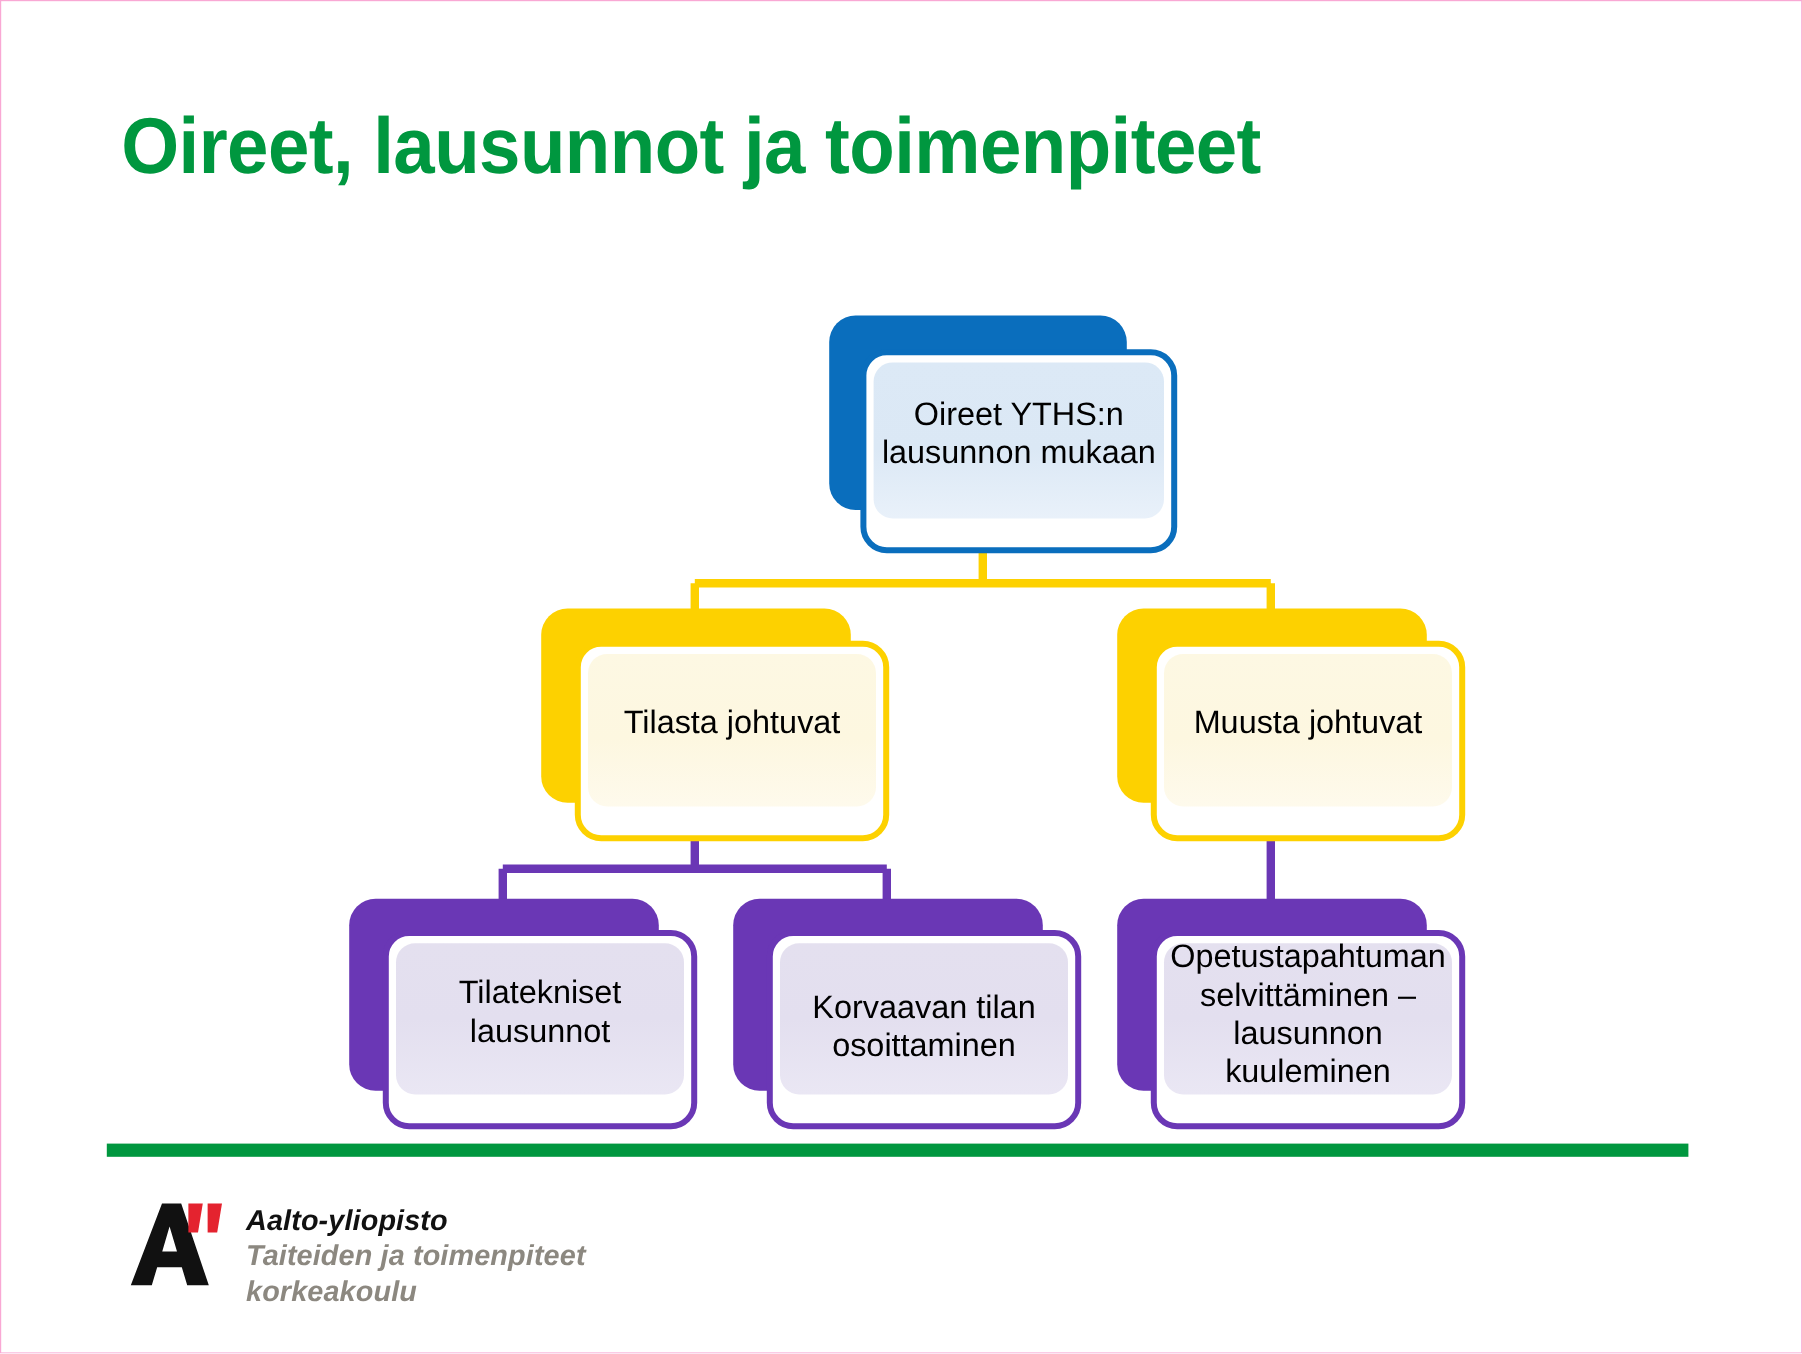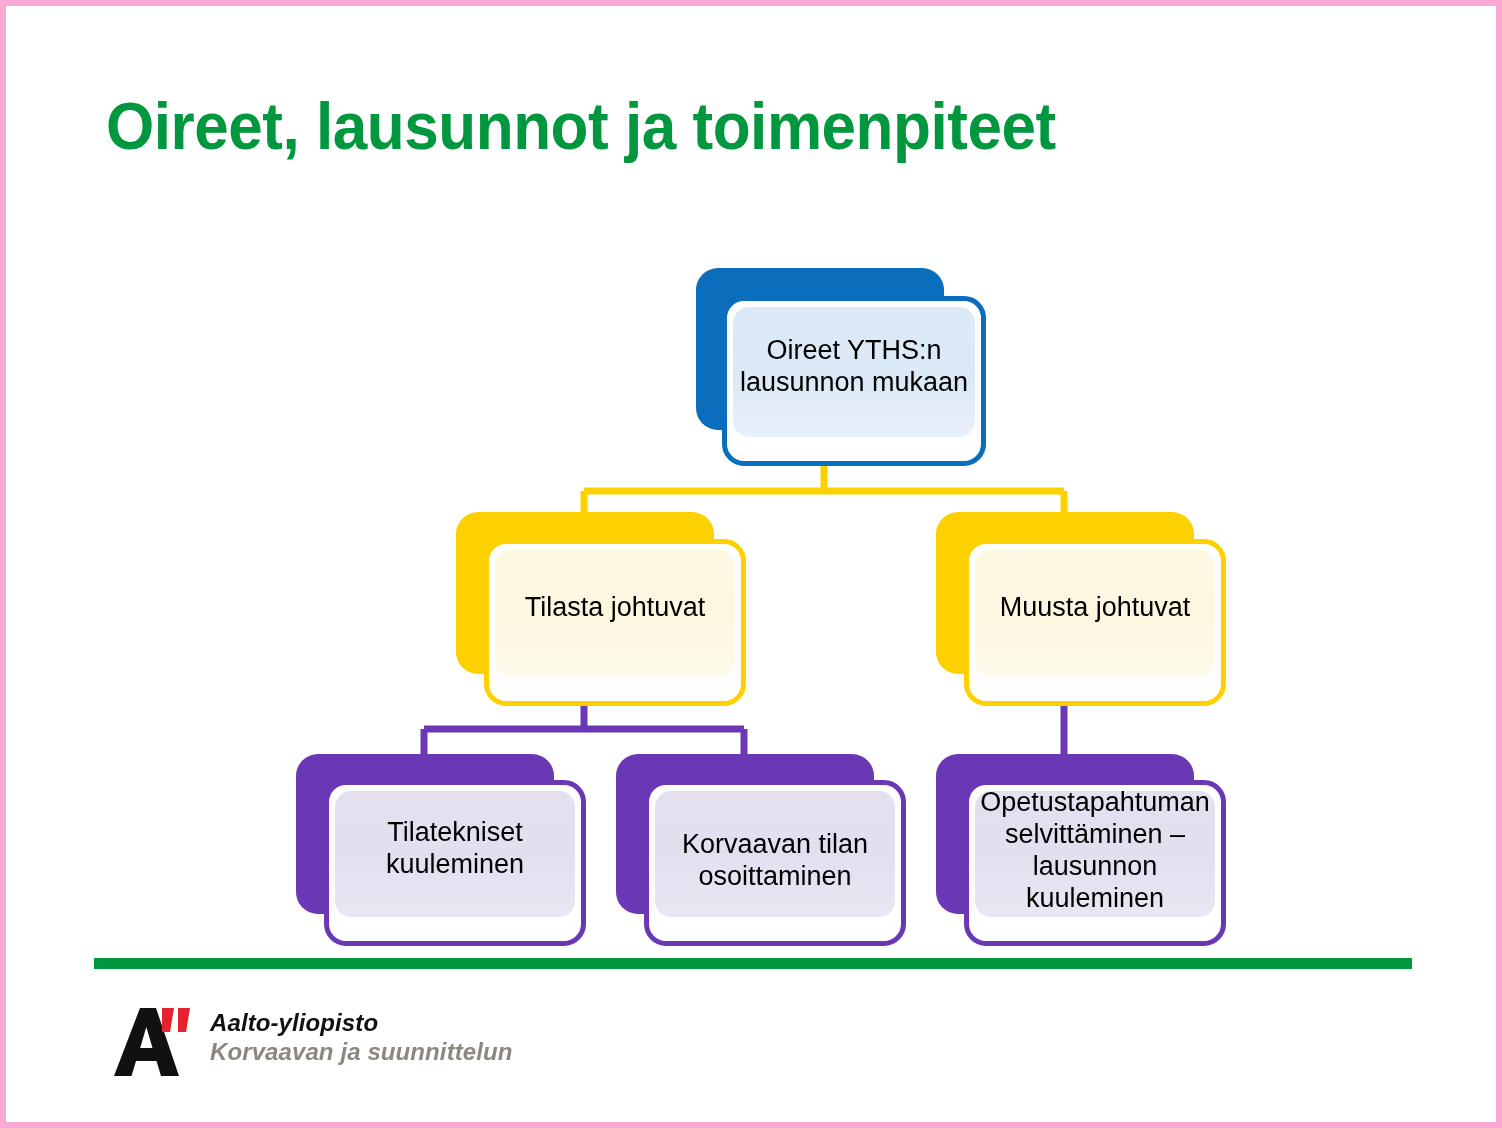--- a/index.html
+++ b/index.html
@@ -9,21 +9,21 @@
   }
   body {
     font-family: "Liberation Sans", sans-serif;
   }
   #slide {
     position: relative;
     width: 1502px;
     height: 1128px;
     background: #ffffff;
     overflow: hidden;
-    border: 6px solid #f9a8d4;
+    border: 1px solid #f9a8d4;
     box-sizing: border-box;
   }
 
   
   #slide-title {
     position: absolute;
     left: 100px;
     top: 82px;
     font-size: 66px;
     font-weight: bold;
@@ -206,21 +206,21 @@
         <div class="fill"></div>
         <div class="label" style="bottom:30px;">Muusta johtuvat</div>
       </div>
     </div>
 
     <div class="node purple" style="left:290px; top:748px; width:290px; height:192px;">
       <div class="shadow" style="width:258px; height:160px;"></div>
       <div class="card" style="left:28px; top:26px; width:262px; height:166px;">
         <div class="fill"></div>
         <div class="label" style="bottom:28px;">Tilatekniset
-kuuleminen</div>
+lausunnot</div>
       </div>
     </div>
 
     <div class="node purple" style="left:610px; top:748px; width:290px; height:192px;">
       <div class="shadow" style="width:258px; height:160px;"></div>
       <div class="card" style="left:28px; top:26px; width:262px; height:166px;">
         <div class="fill"></div>
         <div class="label" style="bottom:28px;margin-top:23px;">Korvaavan tilan
 osoittaminen</div>
       </div>
@@ -245,17 +245,18 @@
     <svg class="mark" viewBox="0 0 92 72" width="92" height="72">
 
       <path d="M 34 2 L 50 2 L 73 70 L 55 70 L 50.5 55 L 30 55 L 25.5 70 L 8 70 Z
                M 34.2 42 L 46.5 42 L 40.3 21 Z" fill="#111111"></path>
 
       <path d="M 56 2 L 68 2 L 64 26 L 56 26 Z" fill="#e4232f"></path>
       <path d="M 72 2 L 84 2 L 80 26 L 72 26 Z" fill="#e4232f"></path>
     </svg>
     <div class="wordmark">
       <div class="line1">Aalto-yliopisto</div>
-      <div class="line2">Korvaavan ja suunnittelun</div>
+      <div class="line2">Taiteiden ja toimenpiteet</div>
+      <div class="line3">korkeakoulu</div>
     </div>
   </div>
 
 </div>
 
 </body></html>

